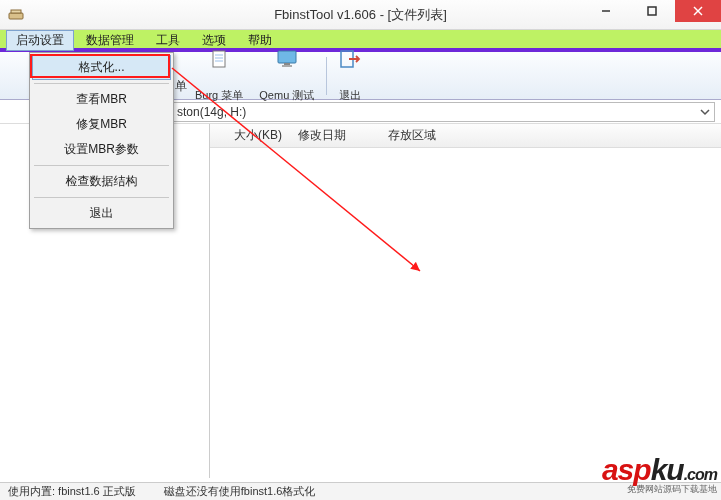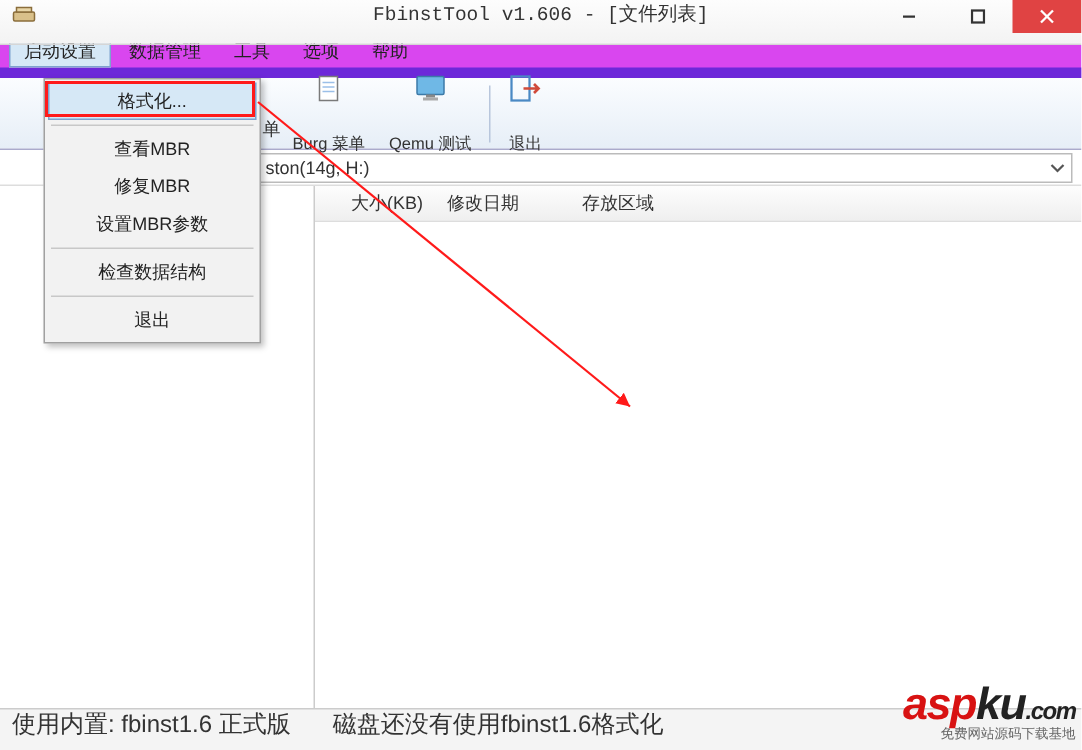--- a/index.html
+++ b/index.html
@@ -1,23 +1,23 @@
 <!DOCTYPE html>
 <html><head>
 <meta charset="utf-8">
 <style>
 * { box-sizing: border-box; margin: 0; padding: 0; }
 body { font-family: "Microsoft YaHei", "SimSun", Tahoma, sans-serif; font-size: 12px; background: #fff; width: 721px; height: 500px; overflow: hidden; position: relative; }
-.titlebar { height: 30px; background: linear-gradient(#fdfdfd,#f3f3f3); display: flex; align-items: flex-start; position: relative; border-bottom: 1px solid #d6d6d6; font-family: Liberation Mono, monospace; }
+.titlebar { height: 30px; background: linear-gradient(#fdfdfd,#f3f3f3); display: flex; align-items: center; position: relative; border-bottom: 1px solid #d6d6d6; }
 .titlebar-icon { width: 20px; height: 20px; margin-left: 6px; display:flex; align-items:center; justify-content:center; }
 .titlebar-title { position:absolute; left:0; right:0; text-align:center; font-size: 13px; color: #333; pointer-events:none; }
 .win-controls { position:absolute; right:0; top:0; display:flex; height:22px; }
 .win-btn { width: 46px; height: 22px; display:flex; align-items:center; justify-content:center; font-size: 14px; color:#333; }
 .win-btn.close { background:#e04343; color:#fff; width:46px; }
-.menubar { height: 22px; background:#d946ef; border-bottom: 7px solid #6d28d9; display:flex; align-items:flex-end; padding: 0 6px; gap: 2px; }
+.menubar { height: 22px; background:#bef264; border-bottom: 4px solid #6d28d9; display:flex; align-items:flex-start; padding: 0 6px; gap: 2px; }
 .menu-item { padding: 2px 10px; color:#222; }
 .menu-item.active { background:#d6e8f6; border:1px solid #7da2ce; padding:1px 9px; }
 .toolbar { height: 48px; background: linear-gradient(#fbfdff, #e6eef7); border-bottom: 1px solid #aac; display:flex; align-items:center; position:relative; }
 .toolbar .spacer { width: 175px; }
 .tool-btn { display:flex; flex-direction:column; align-items:center; justify-content:center; padding: 2px 8px; color:#333; gap:18px; }
 .tool-btn .tlabel { font-size:11px; }
 .tool-sep { width:1px; height: 38px; background: #b8c6dc; margin: 0 4px; }
 .tool-icon { width: 22px; height: 22px; display:flex; align-items:center; justify-content:center; }
 .pathbar { height: 24px; display:flex; align-items:center; padding: 2px 6px; border-bottom: 1px solid #ddd; gap: 6px; position:relative; }
 .pathbar .spacer2 { width: 160px; }
@@ -26,21 +26,21 @@
 .splitter { display:flex; height: calc(500px - 30px - 22px - 48px - 24px - 22px); }
 .left-pane { width: 210px; border-right: 1px solid #ccc; background:#fff; }
 .right-pane { flex:1; display:flex; flex-direction:column; }
 .col-header { height: 24px; background: linear-gradient(#fdfdfd,#efefef); border-bottom: 1px solid #ddd; display:flex; align-items:center; }
 .col-header .col { padding: 0 8px; color:#333; }
 .col-name { flex:1; }
 .col-size { width: 80px; text-align:right; }
 .col-date { width: 90px; }
 .col-area { width: 80px; }
 .list-body { flex:1; background:#fff; }
-.statusbar { position:absolute; left:0; bottom:0; right:0; height: 28px; background:#f4f4f4; border-top:1px solid #ccc; display:flex; padding: 0 8px; gap: 28px; color:#333; font-size:16px; }
+.statusbar { position:absolute; left:0; bottom:0; right:0; height: 18px; background:#f4f4f4; border-top:1px solid #ccc; display:flex; align-items:center; padding: 0 8px; gap: 28px; color:#333; font-size:11px; }
 .dropdown { position:absolute; left: 29px; top: 52px; width: 145px; background:#f2f2f2; border: 1px solid #a0a0a0; box-shadow: 2px 2px 4px rgba(0,0,0,0.25); z-index: 10; padding: 2px; }
 .dd-item { padding: 4px 18px; color:#222; background:#f2f2f2;text-align:center; }
 .dd-item.hl { background:#d6e8f6; border:1px solid #7da2ce; padding:3px 17px; }
 .dd-sep { height:1px; background:#c8c8c8; margin: 3px 2px; }
 .annot-box { position:absolute; left: 30px; top: 54px; width: 140px; height: 24px; border: 2px solid #ff1a1a; z-index:20; pointer-events:none; }
 .annot-arrow { position:absolute; left: 170px; top: 66px; z-index:20; pointer-events:none; }
 .watermark { position:absolute; right: 4px; bottom: 4px; z-index:30; font-family: Arial, sans-serif; pointer-events:none; }
 .watermark .big { font-size: 30px; font-weight: 900; font-style: italic; letter-spacing: -1px; }
 .watermark .r1 { color:#d81212; }
 .watermark .r2 { color:#222; }

